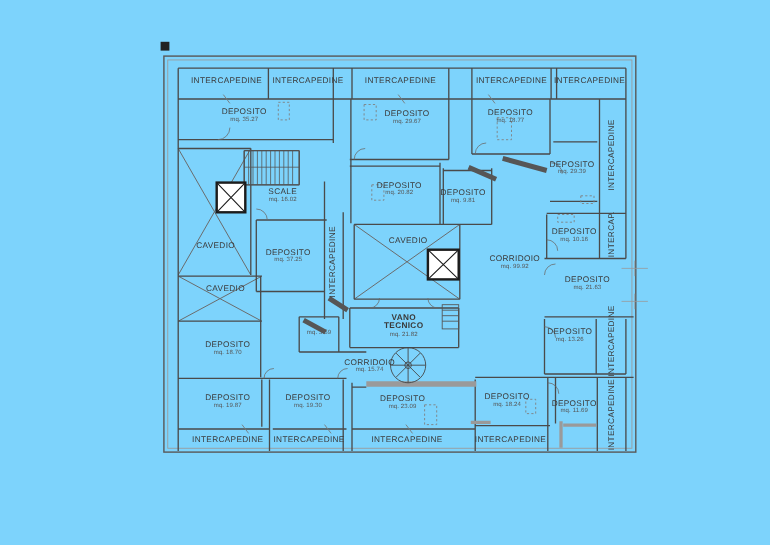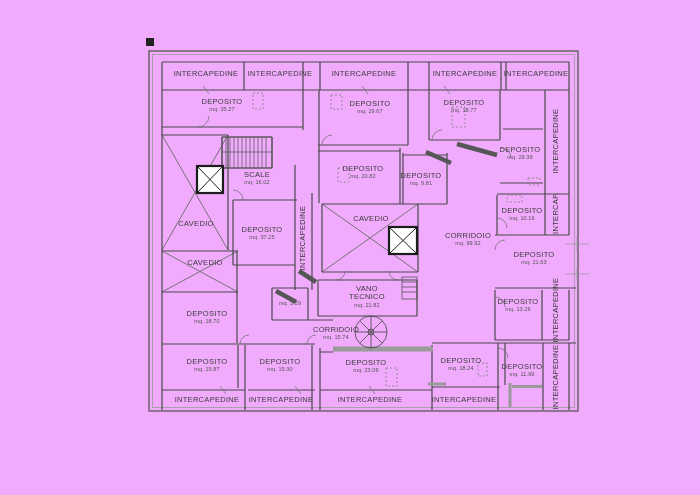--- a/index.html
+++ b/index.html
@@ -1,24 +1,24 @@
 <!DOCTYPE html>
 <html><head>
 <meta charset="utf-8">
 <style>
   html,body{margin:0;padding:0;background:#ffffff;}
   body{width:700px;height:495px;overflow:hidden;font-family:"Liberation Sans",sans-serif;}
-  .plan{position:relative;width:700px;height:495px;background:#f0abfc;}
+  .plan{position:relative;width:700px;height:495px;background:#7dd3fc;}
   .plan svg{position:absolute;left:0;top:0;}
   .lbl{position:absolute;transform:translate(-50%,-50%);text-align:center;color:#3a3a3a;
        line-height:1.12;white-space:nowrap;pointer-events:none;}
   .lbl .nm{display:block;font-size:7.5px;letter-spacing:0.3px;}
   .lbl .ar{display:block;font-size:5.5px;color:#555;letter-spacing:0.1px;}
   .vert{transform:translate(-50%,-50%) rotate(-90deg);}
-  .wrap2 .nm{white-space:normal;width:44px;margin:0 auto;}
+  .wrap2 .nm{white-space:normal;width:44px;margin:0 auto;font-weight:bold;}
 </style>
 </head>
 <body>
 
 <div class="plan">
 
   <svg width="700" height="495" viewBox="0 0 700 495">
 
     <rect x="146" y="38" width="8" height="8" fill="#222"></rect>
 

